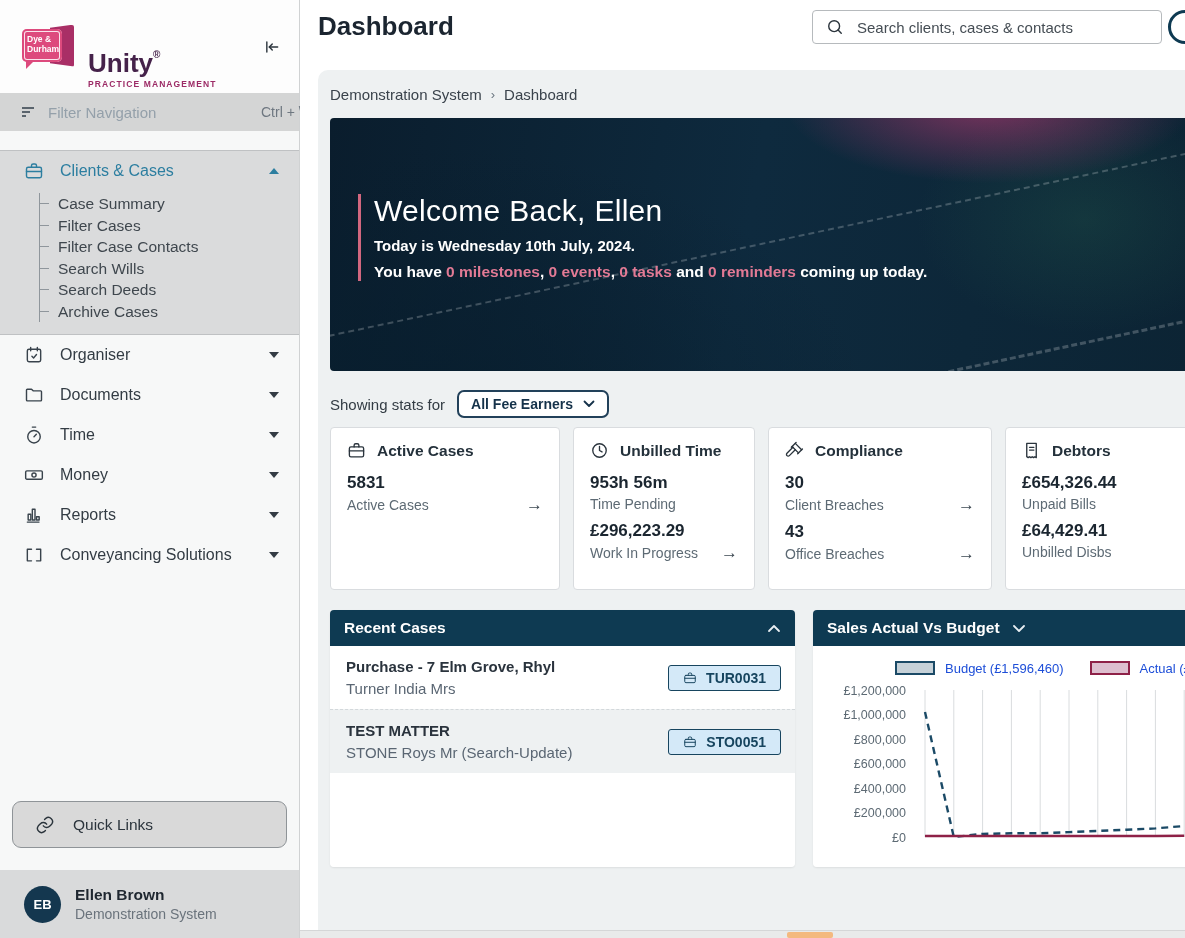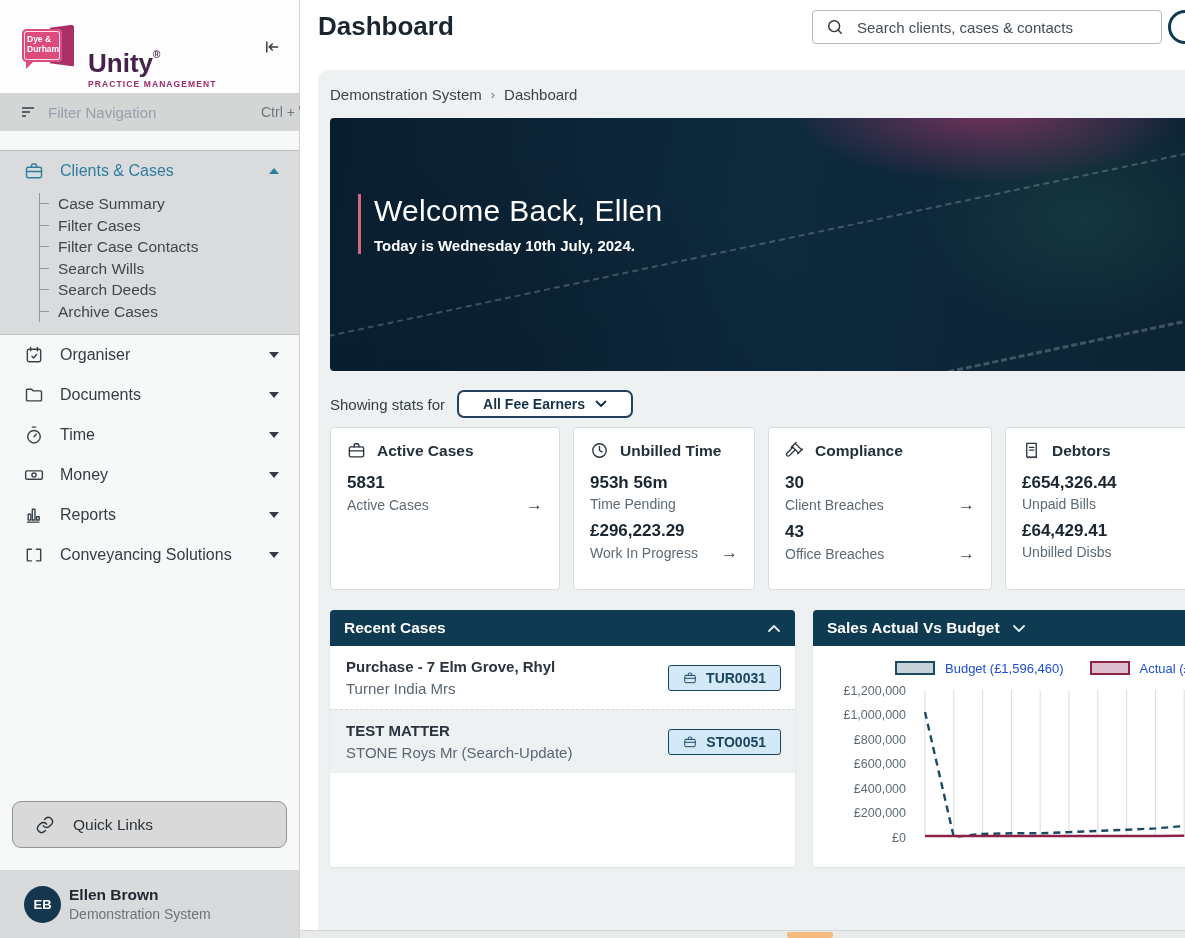--- a/index.html
+++ b/index.html
@@ -43,21 +43,21 @@
   .subnav { list-style:none; margin:2px 0 12px 39px; border-left:1px solid #8f969c; }
   .subnav li { font-size:15.5px; color:#3f474e; line-height:21.5px; cursor:pointer; display:flex; align-items:center; }
   .subnav li::before { content:''; width:9px; height:1px; background:#8f969c; margin-right:9px; }
   .nav-list { }
   .nav-list .nav-label { color:#333c44; }
 
   .sidebar-spacer { flex:1; }
   .quicklinks { margin:0 12px 22px 12px; height:47px; background:#d9d9d9; border:1px solid #8f9498; border-radius:9px; display:flex; align-items:center; gap:18px; padding:0 22px; cursor:pointer; }
   .quicklinks .icn { color:#2b343c; display:flex; }
   .quicklinks-label { font-size:15.5px; color:#2b343c; }
-  .user-area { background:#d9dadb; height:68px; display:flex; align-items:center; gap:8px; padding:0 20px 0 24px; cursor:pointer; }
+  .user-area { background:#d9dadb; height:68px; display:flex; align-items:center; gap:14px; padding:0 20px 0 24px; cursor:pointer; }
   .avatar { width:37px; height:37px; border-radius:50%; background:#14374f; color:#fff; font-size:13px; font-weight:bold; display:flex; align-items:center; justify-content:center; }
   .user-name { font-size:15.5px; font-weight:bold; color:#1f2730; }
   .user-org { font-size:14px; color:#6a737c; margin-top:2px; }
 
   
   .main { flex:1; position:relative; background:#fff; }
   .main-header { height:65px; position:relative; background:#fff; }
   .page-title { position:absolute; left:18px; top:11px; font-size:26px; font-weight:600; color:#1b2530; }
   .search-box { position:absolute; right:23px; top:10px; width:350px; height:34px; background:#fff; border:1px solid #b6babd; border-radius:4px; display:flex; align-items:center; padding:0 12px; gap:12px; }
   .search-box .icn { color:#2b343c; display:flex; }
@@ -79,21 +79,21 @@
   .banner-road1, .banner-road2 { position:absolute; left:-5%; width:130%; border-top:2px dashed rgba(255,255,255,.22); transform:rotate(-12deg); }
   .banner-road1 { top:42%; } .banner-road2 { top:108%; border-top-width:3px; }
   .banner-inner { position:absolute; left:28px; top:76px; border-left:3px solid #d2677f; padding-left:13px; }
   .banner-title { font-size:30px; font-weight:400; color:#fff; letter-spacing:.3px; }
   .banner-date { font-size:15px; font-weight:700; color:#fff; margin-top:9px; }
   .banner-msg { font-size:15.5px; font-weight:700; color:#fff; margin-top:9px; }
   .banner-msg .accent { color:#e27a95; cursor:pointer; }
 
   .stats-label-row { display:flex; align-items:center; gap:12px; margin:19px 0 0 0; }
   .stats-label { font-size:15px; color:#333c44; }
-  .dropdown-pill { display:inline-flex; align-items:center; gap:10px; border:2px solid #22415a; border-radius:7px; padding:4px 24px; font-size:14px; font-weight:700; color:#15324a; background:#fff; cursor:pointer; }
+  .dropdown-pill { display:inline-flex; align-items:center; gap:10px; border:2px solid #22415a; border-radius:7px; padding:4px 12px; font-size:14px; font-weight:700; color:#15324a; background:#fff; cursor:pointer; }
 
   .cards-row { display:flex; gap:13px; margin-top:9px; width:max-content; }
   .card { background:#fff; border:1px solid #d9dcdf; border-radius:4px; height:163px; padding:13px 16px; }
   .card-head { display:flex; align-items:center; gap:11px; font-size:15.5px; font-weight:600; color:#24313b; margin-bottom:13px; }
   .card-head .icn { color:#2a343d; display:flex; }
   .metric { margin-bottom:9px; }
   .metric-value { font-size:17px; font-weight:700; color:#1b2630; }
   .metric-label-row { display:flex; align-items:center; justify-content:space-between; margin-top:3px; }
   .metric-label { font-size:14px; color:#5d6a74; }
   .metric-arrow { font-size:17px; color:#3b4751; cursor:pointer; line-height:1; }
@@ -306,20 +306,21 @@
         <span class="crumb-sep">›</span>
         <span>Dashboard</span>
       </div>
 
       <div class="banner">
         <div class="banner-road1"></div>
         <div class="banner-road2"></div>
         <div class="banner-inner">
           <div class="banner-title">Welcome Back, Ellen</div>
           <div class="banner-date">Today is Wednesday 10th July, 2024.</div>
+          <div class="banner-msg"><span>You have </span><span class="accent">0 milestones</span><span>, </span><span class="accent">0 events</span><span>, </span><span class="accent">0 tasks</span><span> and </span><span class="accent">0 reminders</span><span> coming up today.</span></div>
         </div>
       </div>
 
       <div class="stats-label-row">
         <span class="stats-label">Showing stats for</span>
         <span class="dropdown-pill">
           <span>All Fee Earners</span>
           <span class="chev">
               <svg width="12" height="8" viewBox="0 0 12 8">
                 <polyline points="1.5,1.5 6,6 10.5,1.5" fill="none" stroke="#15324a" stroke-width="1.8" stroke-linecap="round" stroke-linejoin="round"></polyline>

